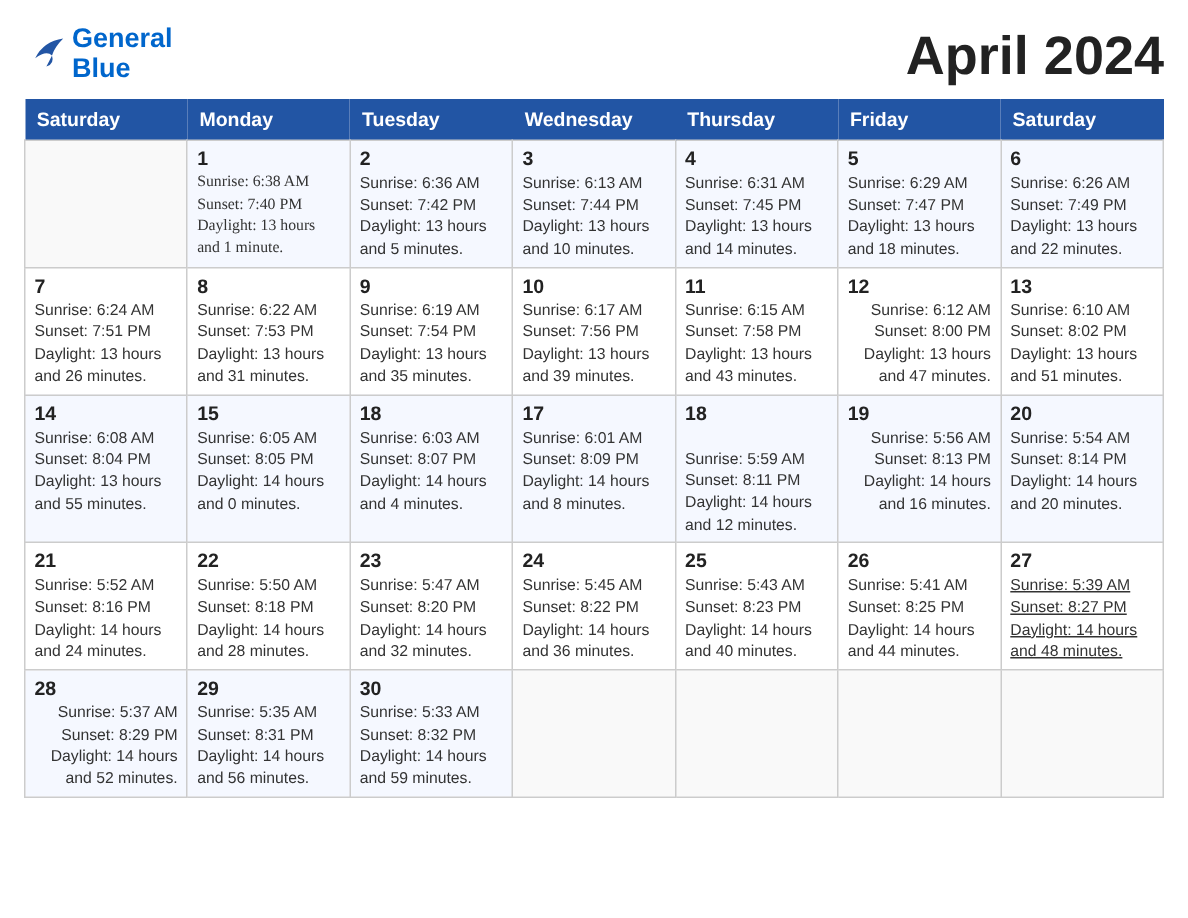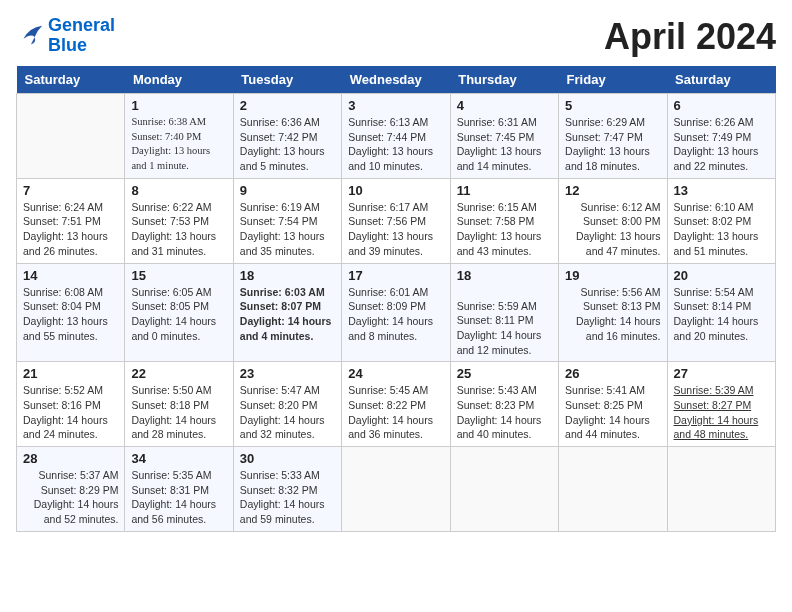--- a/index.html
+++ b/index.html
@@ -226,21 +226,21 @@
         </td>
         <td>
           <span class="day-num">15</span>
           <div class="day-info" style="white-space: pre-line;">Sunrise: 6:05 AM
 Sunset: 8:05 PM
 Daylight: 14 hours
 and 0 minutes.</div>
         </td>
         <td>
           <span class="day-num">18</span>
-          <div class="day-info" style="white-space: pre-line; font-weight: bold;">Sunrise: 6:03 AM
+          <div class="day-info" style="white-space: pre-line;">Sunrise: 6:03 AM
 Sunset: 8:07 PM
 Daylight: 14 hours
 and 4 minutes.</div>
         </td>
         <td>
           <span class="day-num">17</span>
           <div class="day-info" style="white-space: pre-line;">Sunrise: 6:01 AM
 Sunset: 8:09 PM
 Daylight: 14 hours
 and 8 minutes.</div>
@@ -320,21 +320,21 @@
       </tr>
       <tr>
         <td>
           <span class="day-num">28</span>
           <div class="day-info" style="white-space: pre-line; text-align: right;">Sunrise: 5:37 AM
 Sunset: 8:29 PM
 Daylight: 14 hours
 and 52 minutes.</div>
         </td>
         <td>
-          <span class="day-num">34</span>
+          <span class="day-num">29</span>
           <div class="day-info" style="white-space: pre-line;">Sunrise: 5:35 AM
 Sunset: 8:31 PM
 Daylight: 14 hours
 and 56 minutes.</div>
         </td>
         <td>
           <span class="day-num">30</span>
           <div class="day-info" style="white-space: pre-line;">Sunrise: 5:33 AM
 Sunset: 8:32 PM
 Daylight: 14 hours

